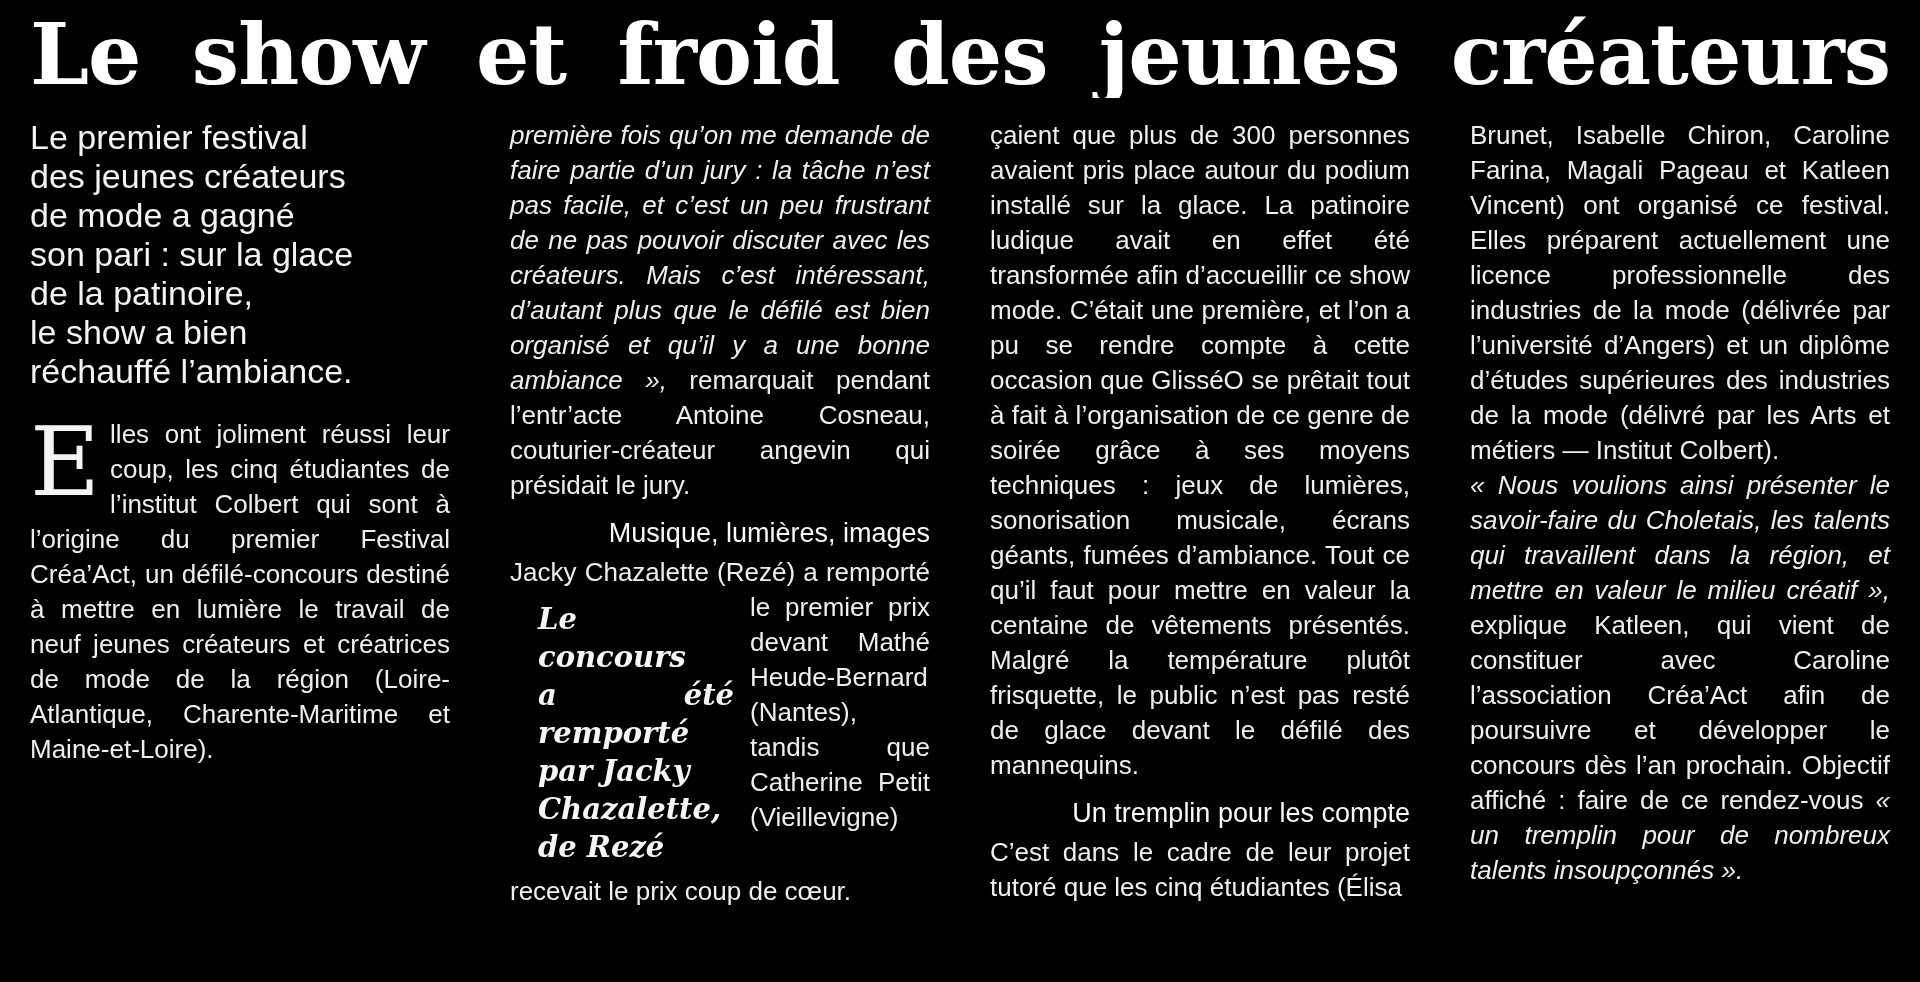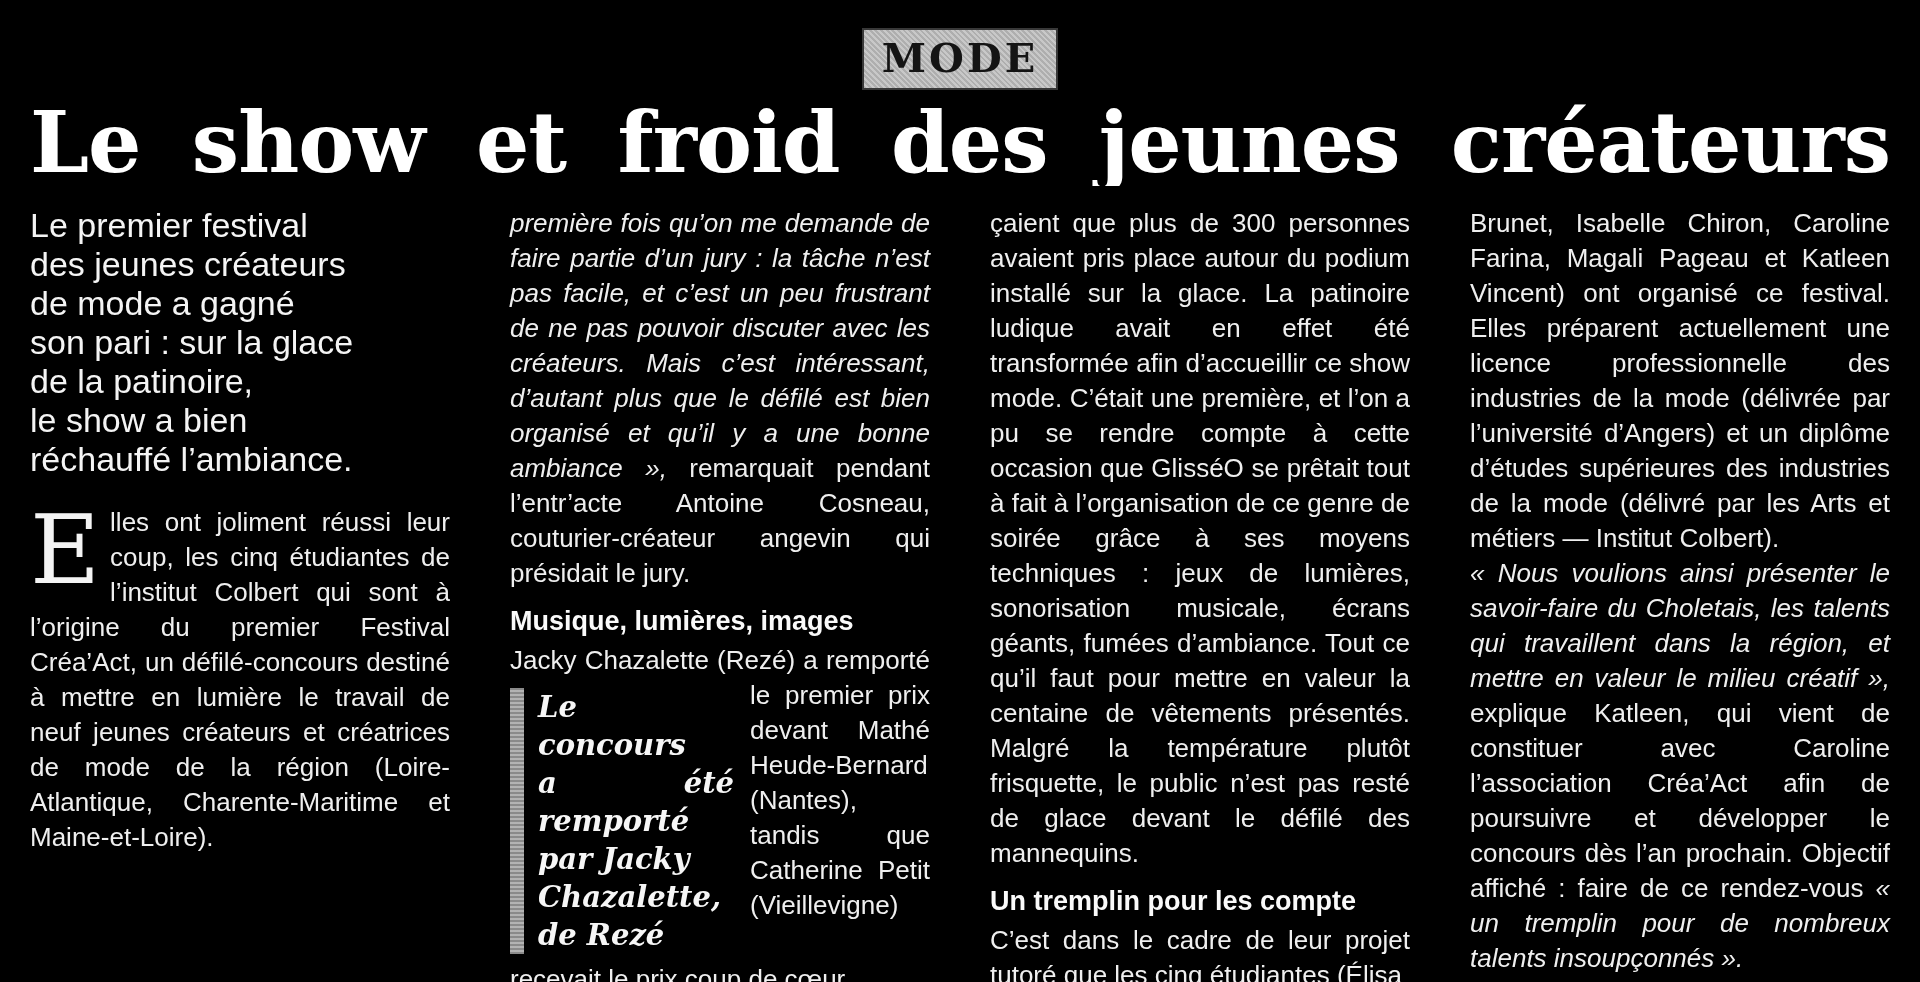--- a/index.html
+++ b/index.html
@@ -79,30 +79,31 @@
     font-family: "DejaVu Serif", serif;
     font-size: 96px;
     line-height: 78px;
     padding: 6px 10px 0 0;
     font-weight: normal;
     color: #f4f4f4;
   }
   .subhead {
     font-size: 27px;
     line-height: 32px;
-    font-weight: bold;
+    font-weight: normal;
     margin: 14px 0 6px 0;
-    text-align: left;
+    text-align: right;
     color: #fafafa;
   }
   .pq-float {
     float: left;
     width: 224px;
     margin: 10px 16px 8px 0;
     display: flex;
+    align-items: flex-end;
   }
   .pq-bar {
     width: 14px;
     flex-shrink: 0;
     background: #a8a8a8;
     background-image: repeating-linear-gradient(0deg, rgba(0,0,0,0.18) 0 2px, rgba(255,255,255,0.12) 2px 4px);
     margin-right: 14px;
   }
   .pq-text {
     font-family: "DejaVu Serif", serif;
@@ -113,21 +114,20 @@
     white-space: pre-line;
     color: #f6f6f6;
   }
   .clear { clear: left; }
 </style>
 </head>
 <body>
 
 <div class="page">
 
-  <div class="kicker">MODE</div>
 
   <h1 class="headline">Le show et froid des jeunes créateurs</h1>
 
   <div class="columns">
 
     <div class="col">
       <p class="lead">Le premier festival
 des jeunes créateurs
 de mode a gagné
 son pari : sur la glace

